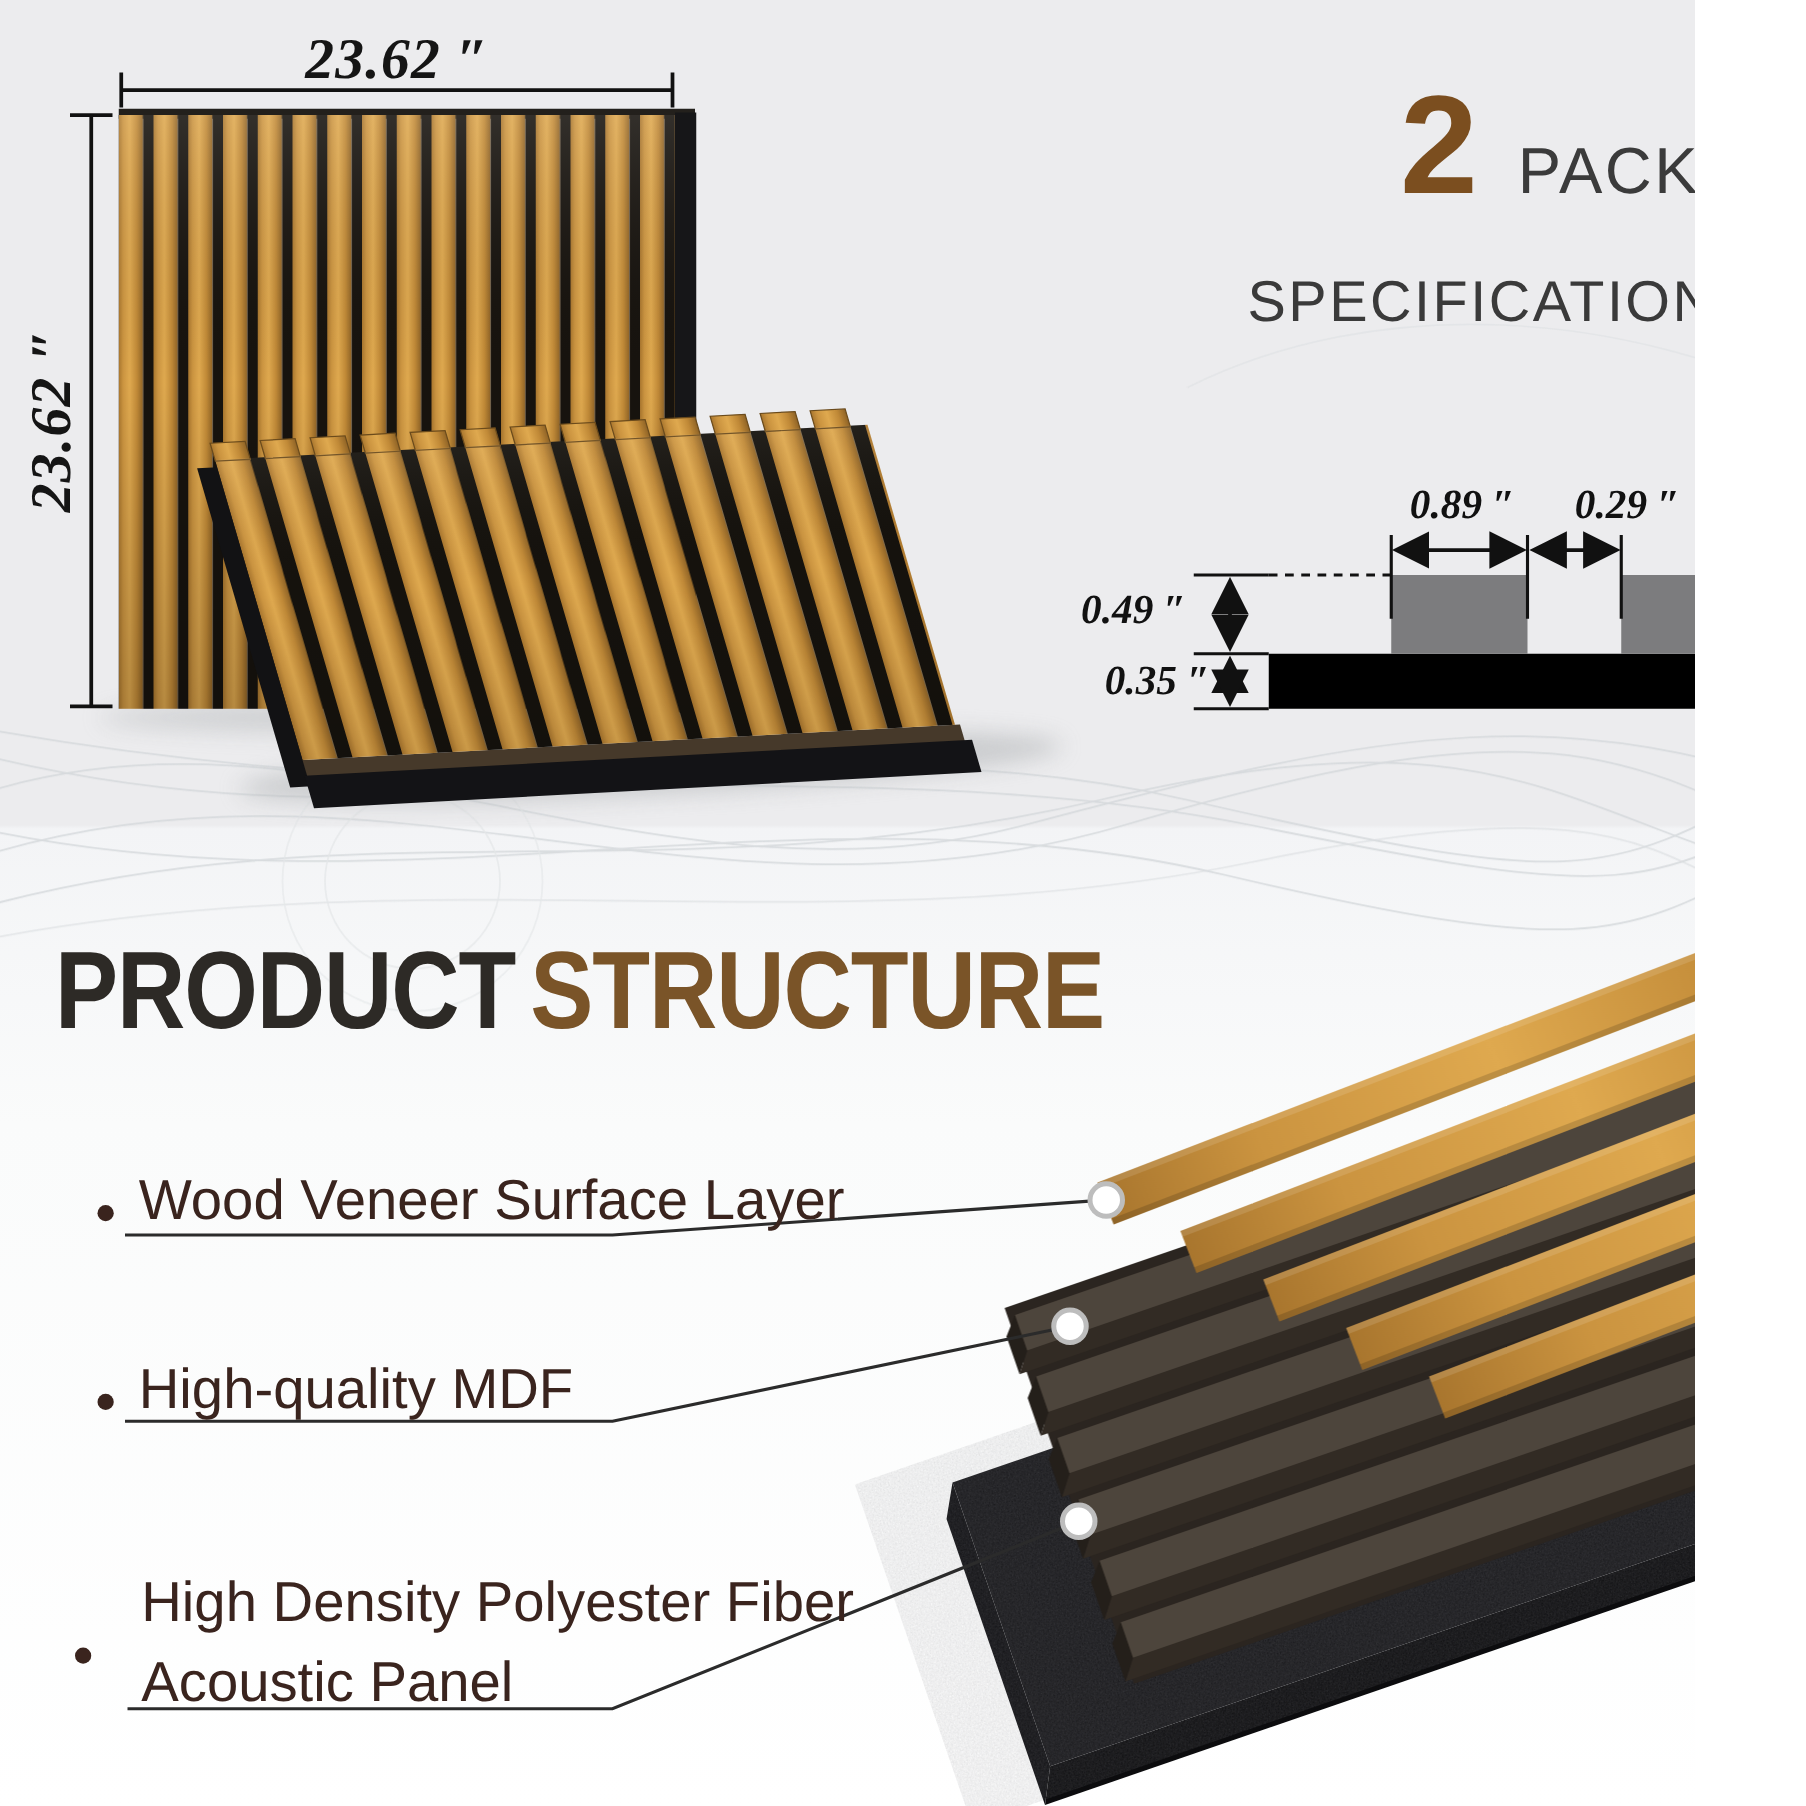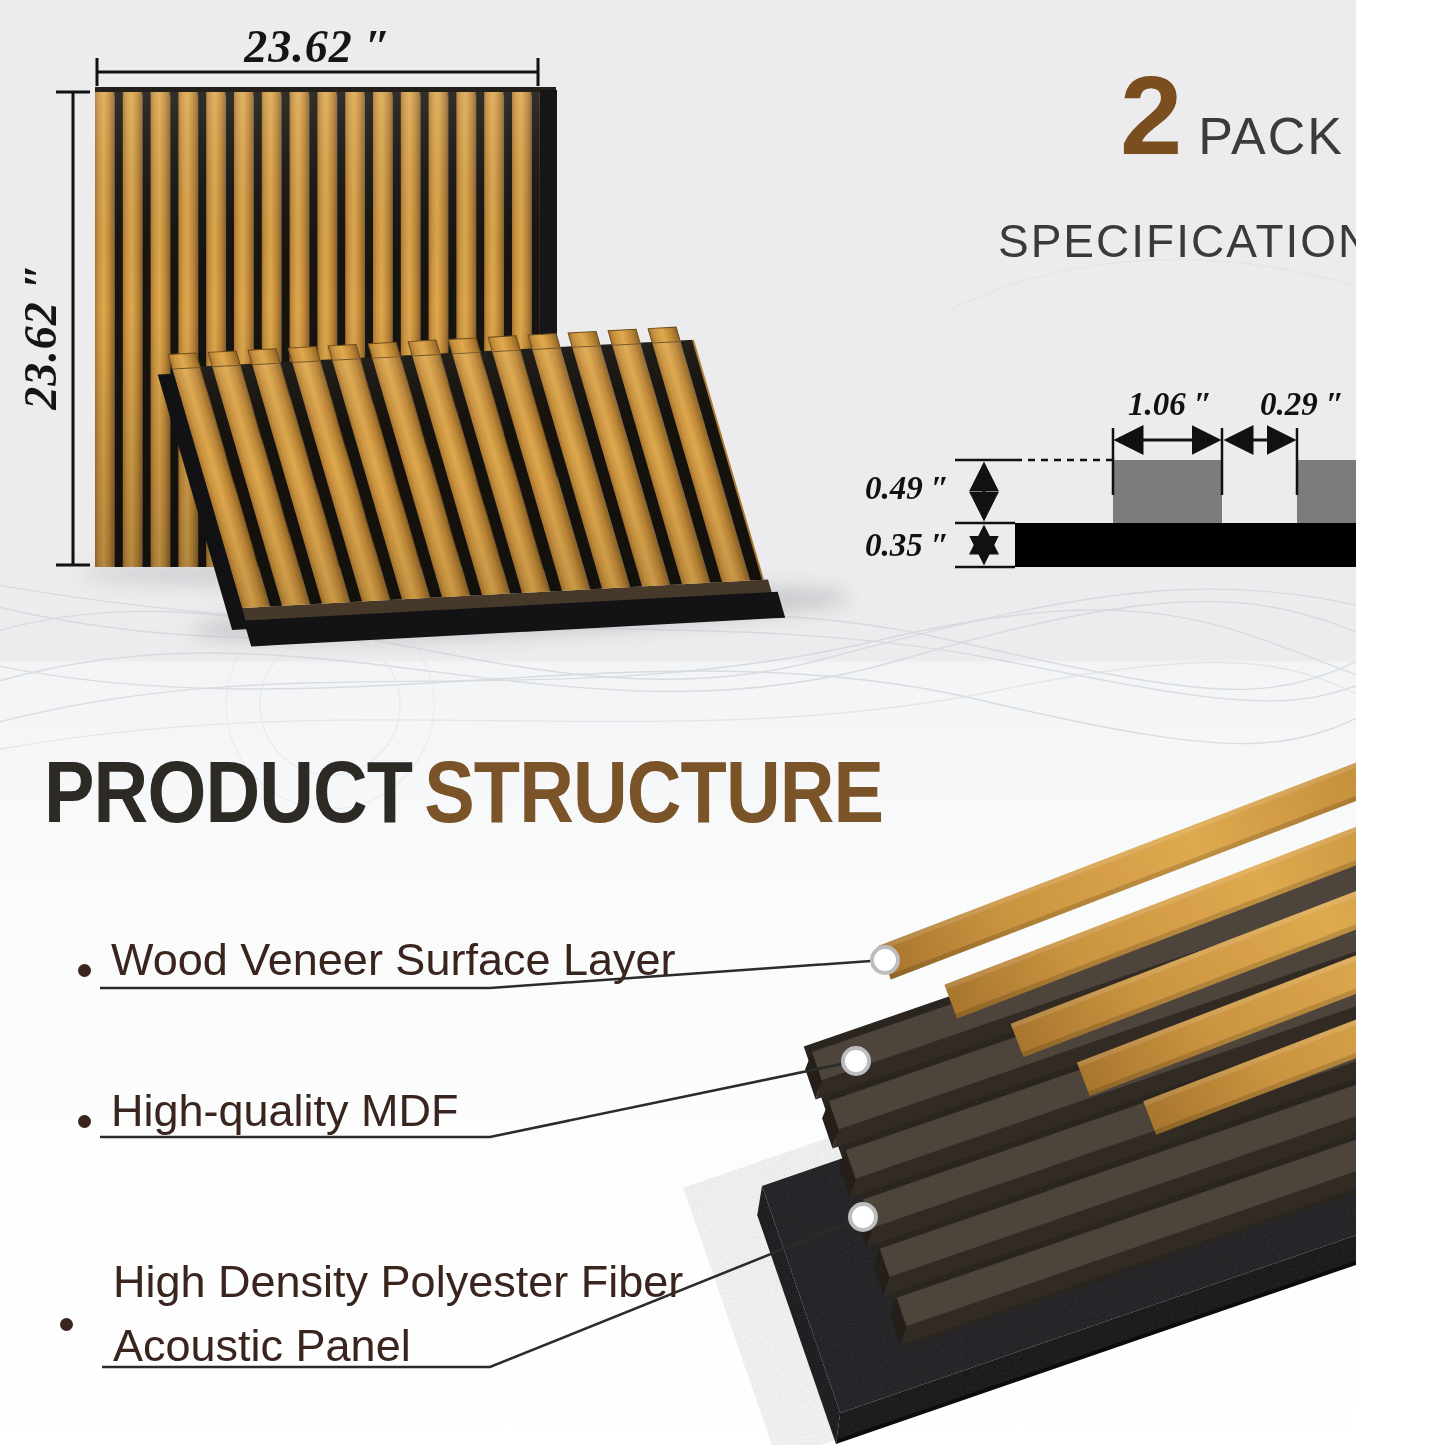--- a/index.html
+++ b/index.html
@@ -12,30 +12,30 @@
   
   .dim-label{font-family:"Liberation Serif","DejaVu Serif",serif;font-weight:bold;font-style:italic;
              font-size:46px;color:#151515;letter-spacing:1px;}
   .dim-top{left:128px;top:20px;width:380px;text-align:center;}
   .dim-left{left:-112px;top:312px;width:300px;height:48px;text-align:center;
             transform:rotate(-90deg);transform-origin:center;}
 
   
   .pack{left:1120px;top:60px;width:300px;white-space:nowrap;}
   .pack .num{font-size:112px;font-weight:bold;color:#7b4e1f;line-height:1;}
-  .pack .word{font-size:52px;color:#3b3b3b;margin-left:16px;letter-spacing:2px;}
+  .pack .word{font-size:52px;color:#3b3b3b;margin-left:32px;letter-spacing:2px;}
   .spec-title{left:998px;top:214px;width:400px;font-size:46px;color:#3a3a3a;letter-spacing:2px;}
 
   
   .m-label{font-family:"Liberation Serif","DejaVu Serif",serif;font-weight:bold;font-style:italic;
            font-size:33px;color:#111;white-space:nowrap;}
   .m-w1{left:1100px;top:386px;width:140px;text-align:center;}
   .m-w2{left:1232px;top:386px;width:140px;text-align:center;}
   .m-h1{left:846px;top:470px;width:122px;text-align:center;}
-  .m-h2{left:846px;top:527px;width:122px;text-align:center;}
+  .m-h2{left:846px;top:527px;width:122px;text-align:right;}
 
   
   .ps-title{left:44px;top:748px;white-space:nowrap;font-size:88px;font-weight:bold;letter-spacing:-1px;
             transform:scaleX(.86);transform-origin:left top;line-height:1;}
   .ps-title .dark{color:#2d2a26;}
   .ps-title .brown{color:#7a5428;margin-left:14px;}
 
   .layer-item{position:absolute;display:flex;align-items:center;gap:20px;color:#3a241e;
               font-size:45px;line-height:1.42;}
   .layer-item .dot{width:13px;height:13px;border-radius:50%;background:#3a241e;margin-top:22px;flex:none;}
@@ -209,21 +209,21 @@
 </svg>
 
   <div class="abs dim-label dim-top">23.62 ″</div>
   <div class="abs dim-label dim-left">23.62 ″</div>
 
   <div class="abs pack">
     <span class="num">2</span><span class="word">PACK</span>
   </div>
   <div class="abs spec-title">SPECIFICATION</div>
 
-  <div class="abs m-label m-w1">1.06 ″</div>
+  <div class="abs m-label m-w1">0.89 ″</div>
   <div class="abs m-label m-w2">0.29 ″</div>
   <div class="abs m-label m-h1">0.49 ″</div>
   <div class="abs m-label m-h2">0.35 ″</div>
 
   <div class="abs ps-title">
     <span class="dark">PRODUCT</span><span class="brown">STRUCTURE</span>
   </div>
 
   <div class="abs layer-item li-1">
     <span class="dot"></span>

